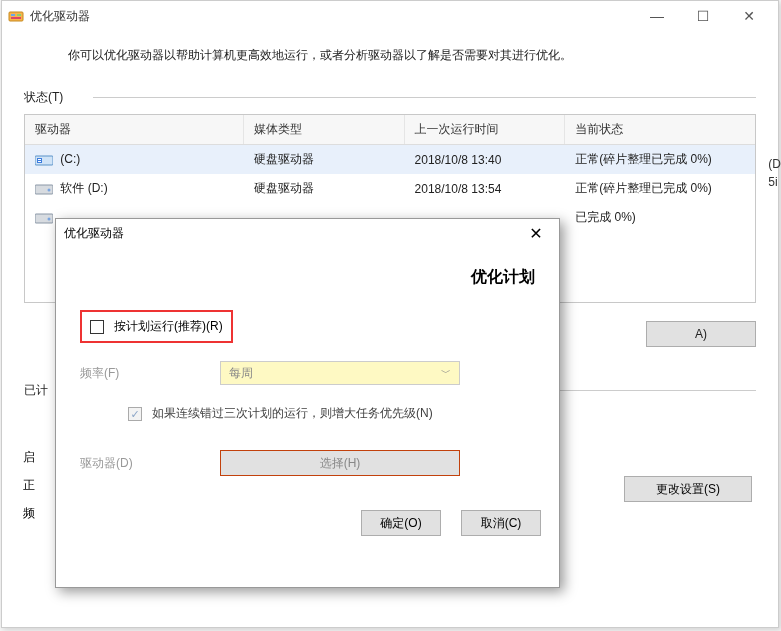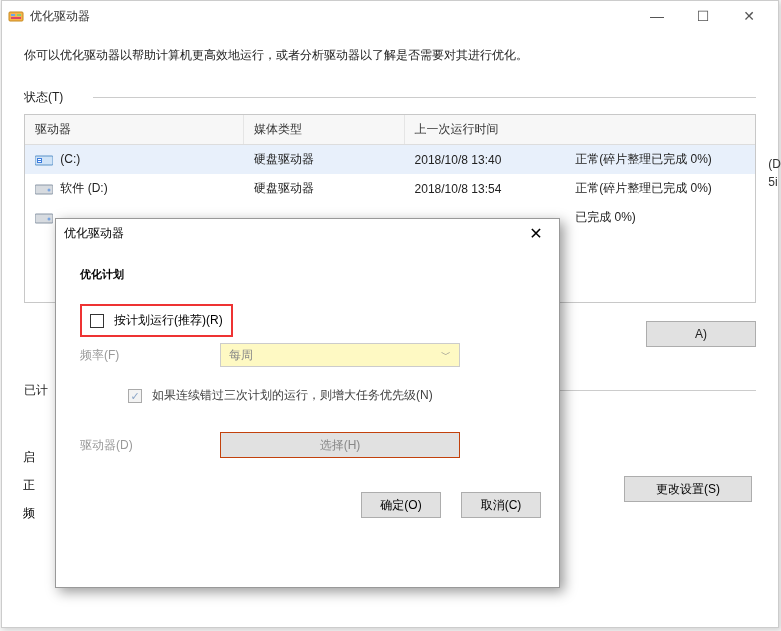--- a/index.html
+++ b/index.html
@@ -5,21 +5,21 @@
 * { box-sizing: border-box; margin: 0; padding: 0; font-family: "Microsoft YaHei", "Segoe UI", sans-serif; }
 body { background: #f5f5f5; width: 781px; height: 631px; overflow: hidden; position: relative; }
 
 .main-window { position: absolute; left: 1px; top: 0; width: 778px; height: 628px; background: #fff; border: 1px solid #ccc; box-shadow: 2px 2px 6px rgba(0,0,0,0.15); }
 .titlebar { height: 30px; display: flex; align-items: center; padding: 0 6px; background: #fff; }
 .titlebar .app-icon { width: 16px; height: 16px; margin-right: 6px; display: inline-block; }
 .titlebar .title { font-size: 12px; color: #333; flex: 1; }
 .win-controls { display: flex; }
 .win-btn { width: 46px; height: 30px; display: flex; align-items: center; justify-content: center; font-size: 14px; color: #555; cursor: pointer; }
 .content { padding: 15px 22px 10px 22px; font-size: 12px; color: #222; }
-.desc { line-height: 1.5; margin-bottom: 25px; }
+.desc { line-height: 1.5; margin-bottom: 25px; margin-left: 44px; }
 .status-row { display: flex; align-items: center; margin-bottom: 8px; }
 .status-label { font-size: 12px; margin-right: 10px; }
 .hr-line { flex:1; height:1px; background:#ccc; margin-left: 20px;}
 .table-wrap { border: 1px solid #c8c8c8; margin-top: 6px; }
 .thead { display: flex; background: #f7f7f7; border-bottom: 1px solid #ddd; }
 .th { padding: 6px 10px; font-size: 12px; color: #333; border-right: 1px solid #e5e5e5; }
 .th:last-child { border-right: none; }
 .col-drive { width: 30%; }
 .col-media { width: 22%; }
 .col-last  { width: 22%; }
@@ -36,22 +36,22 @@
 .sched-group { margin-top: 25px; padding:10px 0; }
 .group-label { font-size:12px; }
 .cutoff-line { margin-top:4px; }
 
 
 .dialog { position:absolute; left:55px; top:218px; width:505px; height:370px; background:#fff; border:1px solid #999; box-shadow: 4px 4px 12px rgba(0,0,0,0.4); }
 .dlg-titlebar { display:flex; align-items:center; height:28px; padding:0 8px; font-size:12px; }
 .dlg-title { flex:1; }
 .dlg-close { width:30px; height:24px; display:flex; align-items:center; justify-content:center; font-size:16px; cursor:pointer; }
 .dlg-body { padding: 10px 24px 8px 24px; font-size:12px; }
-.dlg-h { font-weight:bold; font-size:11px; margin: 10px 0 22px 0; }
-.highlight-box { border: 2px solid #e33; padding:6px 8px; display:inline-flex; align-items:center; margin-bottom: 6px; }
+.dlg-h { font-weight:bold; font-size:16px; margin: 10px 0 22px 0; text-align: right; }
+.highlight-box { border: 2px solid #e33; padding:6px 8px; display:inline-flex; align-items:center; margin-bottom: 18px; }
 .chk { width:14px; height:14px; border:1px solid #333; margin-right:10px; display:inline-block; vertical-align:middle; }
 .chk.checked::after { content:"✓"; font-size:11px; line-height:12px; display:block; text-align:center; color:#333; }
 .chk.disabled { border-color:#aaa; background:#f3f3f3; }
 .chk.disabled.checked::after { color:#8aa5c7; }
 .form-row { display:flex; align-items:center; margin-bottom:20px; }
 .form-label { width:140px; color:#999; }
 .select-box { flex:1; max-width:240px; height:24px; border:1px solid #ccc; background:#fef9c3; display:flex; align-items:center; padding:0 8px; color:#888; justify-content:space-between; }
 .select-box .chev { font-size:10px; color:#888; }
 .sub-check { margin-left: 28px; margin-bottom: 28px; display:flex; align-items:center; color:#404040;padding-left:20px; }
 .dlg-select-btn { width:240px; height:26px; background:#e1e1e1; border:1px solid #c2410c; display:flex; align-items:center; justify-content:center; color:#888; }
@@ -88,20 +88,21 @@
     <div class="status-row">
       <span class="status-label">状态(T)</span>
       <span class="hr-line"></span>
     </div>
 
     <div class="table-wrap">
       <div class="thead">
         <div class="th col-drive">驱动器</div>
         <div class="th col-media">媒体类型</div>
         <div class="th col-last">上一次运行时间</div>
+        <div class="th col-state">当前状态</div>
       </div>
       <div class="tbody">
         <div class="tr selected">
           <div class="td col-drive">
             <span class="drive-icon"><svg viewBox="0 0 18 14">
                   <rect x="0" y="3" width="18" height="9" rx="1" fill="#cfe3f7" stroke="#5a93c8"></rect>
                   <rect x="2" y="5" width="5" height="5" fill="#3d7dde"></rect>
                   <rect x="2" y="5" width="5" height="5" fill="#3d7dde"></rect>
                   <path d="M3 6h3v1H3zM3 8h3v1H3z" fill="#fff"></path>
                 </svg></span>

